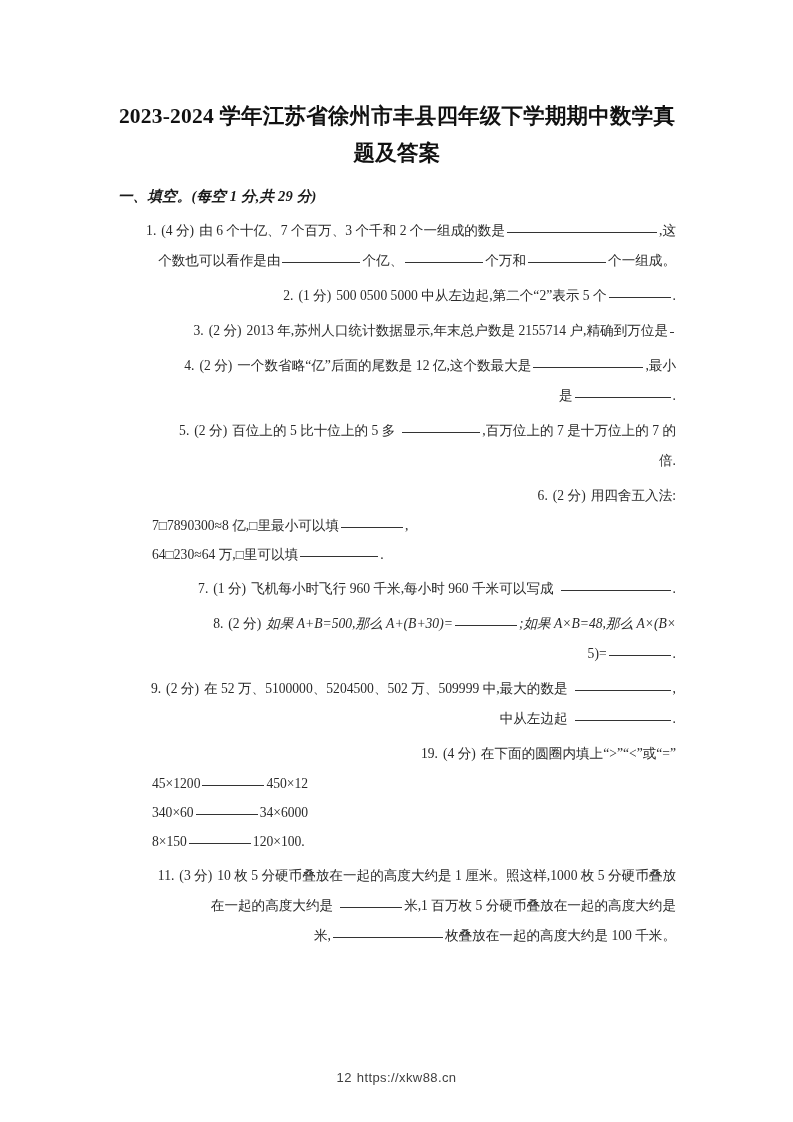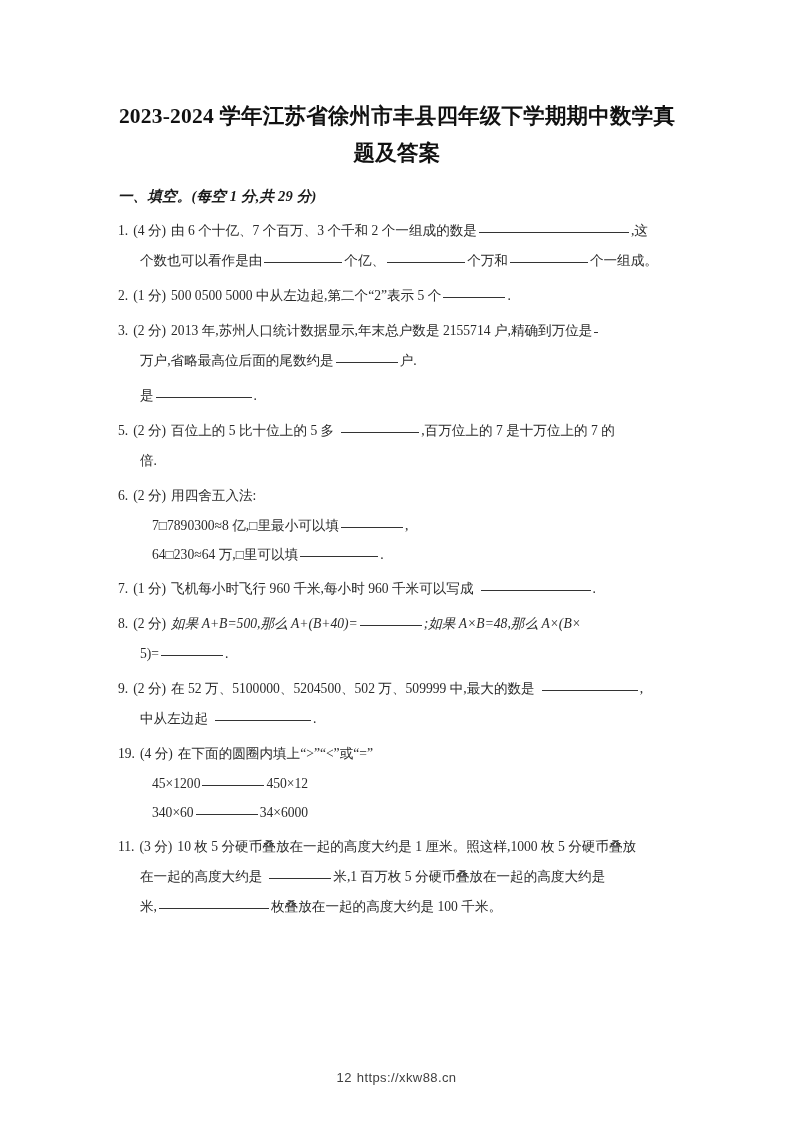--- a/index.html
+++ b/index.html
@@ -52,20 +52,21 @@
 
   
   .q {
     font-size: 13.6px;
     line-height: 30px;
     margin: 0 0 5px 0;
     color: #2a2a2a;
   }
   .q-line {
     white-space: nowrap;
+    text-align: right;
   }
   .indent {
     display: inline-block;
     width: 22px;
   }
   .indent-sub {
     display: inline-block;
     width: 34px;
   }
   .num {
@@ -137,26 +138,26 @@
     <div class="q">
       <div class="q-line">
         <span class="num">2</span><span>.</span><span class="sp"></span><span>(1 分)</span><span class="sp"></span><span>500 0500 5000 中从左边起,第二个“2”表示 5 个</span><span class="blank b-s"></span><span>.</span>
       </div>
     </div>
 
     <div class="q">
       <div class="q-line">
         <span class="num">3</span><span>.</span><span class="sp"></span><span>(2 分)</span><span class="sp"></span><span>2013 年,苏州人口统计数据显示,年末总户数是 2155714 户,精确到万位是</span><span class="blank b-xs" style="width:4px;"></span>
       </div>
-      <div class="q-line">
-        <span class="indent"></span><span>万户,省略最高位后面的尾数约是</span><span class="blank b-s"></span><span>户.</span>
-      </div>
-    </div>
-
-    <div class="q">
+    </div>
+
+    <div class="q">
+      <div class="q-line">
+        <span class="num">4</span><span>.</span><span class="sp"></span><span>(2 分)</span><span class="sp"></span><span>一个数省略“亿”后面的尾数是 12 亿,这个数最大是</span><span class="blank b-xl"></span><span>,最小</span>
+      </div>
       <div class="q-line">
         <span class="indent"></span><span>是</span><span class="blank b-l"></span><span>.</span>
       </div>
     </div>
 
     <div class="q">
       <div class="q-line">
         <span class="num">5</span><span>.</span><span class="sp"></span><span>(2 分)</span><span class="sp"></span><span>百位上的 5 比十位上的 5 多</span><span class="sp"></span><span class="blank b-m"></span><span>,百万位上的 7 是十万位上的 7 的</span>
       </div>
       <div class="q-line">
@@ -177,21 +178,21 @@
     </div>
 
     <div class="q">
       <div class="q-line">
         <span class="num">7</span><span>.</span><span class="sp"></span><span>(1 分)</span><span class="sp"></span><span>飞机每小时飞行 960 千米,每小时 960 千米可以写成</span><span class="sp"></span><span class="blank b-xl"></span><span>.</span>
       </div>
     </div>
 
     <div class="q">
       <div class="q-line">
-        <span class="num">8</span><span>.</span><span class="sp"></span><span>(2 分)</span><span class="sp"></span><span class="ital">如果 A+B=500,那么 A+(B+40)=</span><span class="blank b-s"></span><span class="ital">;如果 A×B=48,那么 A×(B×</span>
+        <span class="num">8</span><span>.</span><span class="sp"></span><span>(2 分)</span><span class="sp"></span><span class="ital">如果 A+B=500,那么 A+(B+30)=</span><span class="blank b-s"></span><span class="ital">;如果 A×B=48,那么 A×(B×</span>
       </div>
       <div class="q-line">
         <span class="indent"></span><span>5)=</span><span class="blank b-s"></span><span>.</span>
       </div>
     </div>
 
     <div class="q">
       <div class="q-line">
         <span class="num">9</span><span>.</span><span class="sp"></span><span>(2 分)</span><span class="sp"></span><span>在 52 万、5100000、5204500、502 万、509999 中,最大的数是</span><span class="sp"></span><span class="blank b-l"></span><span>,</span>
       </div>
@@ -202,20 +203,23 @@
 
     <div class="q">
       <div class="q-line">
         <span class="num">19</span><span>.</span><span class="sp"></span><span>(4 分)</span><span class="sp"></span><span>在下面的圆圈内填上“&gt;”“&lt;”或“=”</span>
       </div>
       <div class="expr-row">
         <span class="indent-sub"></span><span>45×1200</span><span class="blank b-s"></span><span>450×12</span>
       </div>
       <div class="expr-row">
         <span class="indent-sub"></span><span>340×60</span><span class="blank b-s"></span><span>34×6000</span>
+      </div>
+      <div class="expr-row">
+        <span class="indent-sub"></span><span>8×150</span><span class="blank b-s"></span><span>120×100.</span>
       </div>
     </div>
 
     <div class="q">
       <div class="q-line">
         <span class="num">11</span><span>.</span><span class="sp"></span><span>(3 分)</span><span class="sp"></span><span>10 枚 5 分硬币叠放在一起的高度大约是 1 厘米。照这样,1000 枚 5 分硬币叠放</span>
       </div>
       <div class="q-line">
         <span class="indent"></span><span>在一起的高度大约是</span><span class="sp"></span><span class="blank b-s"></span><span>米,1 百万枚 5 分硬币叠放在一起的高度大约是</span>
       </div>

